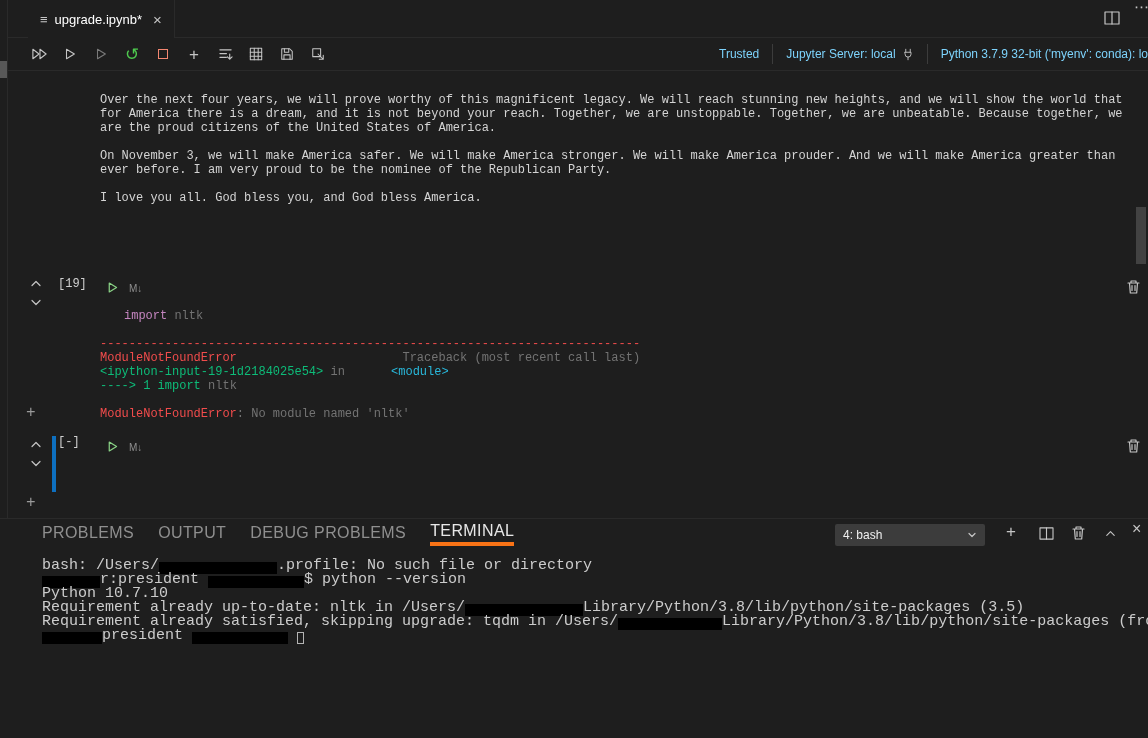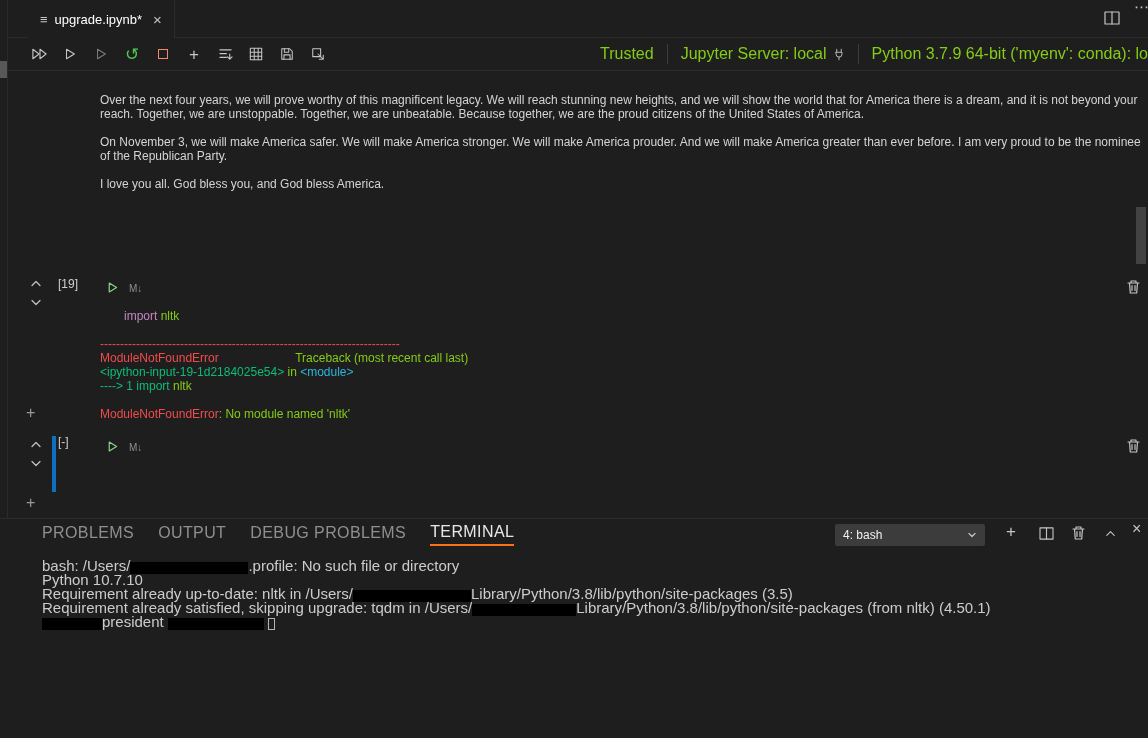--- a/index.html
+++ b/index.html
@@ -7,21 +7,21 @@
     --keyword_magenta:#c586c0; --run_green:#89d185; --restart_green:#4ec94e;
     --stop_red:#f48771; --redaction:#000000;
   }
   *{box-sizing:border-box;}
   html,body{margin:0;padding:0;}
   body{
     width:1148px;height:738px;position:relative;overflow:hidden;
     background:#1e1e1e;color:#cccccc;
     font-family:"Liberation Sans",sans-serif;
   }
-  .mono{font-family:Liberation Sans, sans-serif;}
+  .mono{font-family:Liberation Mono, monospace;}
   svg.icon{fill:none;stroke:#c5c5c5;stroke-width:1.2px;stroke-linejoin:round;stroke-linecap:round;display:block;}
 
   
   .left-rail{position:absolute;left:0;top:0;width:8px;height:738px;border-right:1px solid #2a2a2a;background:#1e1e1e;}
   .rail-indicator{position:absolute;left:0;top:61px;width:7px;height:17px;background:#585858;}
 
   
   .tabbar{position:absolute;left:8px;top:0;width:1140px;height:38px;background:#1e1e1e;border-bottom:1px solid #2a2a2a;}
   .tab{position:absolute;left:20px;top:0;height:38px;display:flex;align-items:center;gap:7px;padding:0 12px;background:#1e1e1e;border-right:1px solid #2a2a2a;cursor:pointer;}
   .tab-icon{font-size:13px;color:#c5c5c5;}
@@ -30,48 +30,48 @@
   .split-editor{position:absolute;left:1096px;top:11px;cursor:pointer;}
   .more-actions{position:absolute;left:1126px;top:-2px;font-size:15px;color:#c5c5c5;cursor:pointer;}
 
   
   .toolbar{position:absolute;left:8px;top:38px;width:1140px;height:33px;background:#1e1e1e;border-bottom:1px solid #2a2a2a;display:flex;align-items:center;overflow:hidden;}
   .tb-icons{display:flex;align-items:center;padding-left:22px;}
   .tb-btn{width:18px;height:18px;margin-right:13px;display:flex;align-items:center;justify-content:center;cursor:pointer;flex:0 0 auto;}
   .restart-glyph{font-size:17px;line-height:17px;color:var(--restart_green);}
   .stop-box{width:10px;height:10px;border:1.5px solid var(--stop_red);}
   .add-glyph{font-size:17px;color:#c5c5c5;line-height:17px;}
-  .tb-status{margin-left:auto;display:flex;align-items:center;height:100%;overflow:hidden;font-size:16px;color:#84cc16;white-space:nowrap;}
+  .tb-status{margin-left:auto;display:flex;align-items:center;height:100%;overflow:hidden;font-size:12px;color:#7dd3fc;white-space:nowrap;}
   .status-item{display:flex;align-items:center;gap:6px;padding:0 13px;cursor:pointer;flex:0 0 auto;}
   .status-item.python{padding-right:0;}
   .tb-sep{width:1px;height:20px;background:#3c3c3c;flex:0 0 auto;}
 
   
   .editor{position:absolute;left:0;top:71px;width:1148px;height:447px;overflow:hidden;}
   .nb-text{position:absolute;left:100px;top:22px;width:1046px;font-size:12px;line-height:14px;color:#d4d4d4;white-space:pre-wrap;}
   .para{margin:0 0 14px 0;}
   .collapse-btn{position:absolute;cursor:pointer;}
   .exec{position:absolute;font-size:12px;color:#d0d0d0;}
   .cell-run{position:absolute;cursor:pointer;}
   .cell-lang{position:absolute;font-size:10px;color:#8f8f8f;cursor:pointer;}
   .cell-trash{position:absolute;cursor:pointer;}
   .cell-code{position:absolute;font-size:12px;line-height:14px;white-space:pre;cursor:text;}
   .err-out{position:absolute;font-size:12px;line-height:14px;white-space:pre;}
   .err-line{height:14px;}
-  .kw{color:var(--keyword_magenta);} .pl{color:#84cc16;} .err{color:var(--error_red);}
-  .grn{color:var(--ansi_green);} .cyn{color:var(--ansi_cyan);}
+  .kw{color:var(--keyword_magenta);} .pl{color:#737373;} .err{color:var(--error_red);}
+  .grn{color:var(--ansi_green);} .cyn{color:var(--ansi_cyan);margin-left:39px;}
   .sel-bar{position:absolute;left:52px;top:365px;width:4px;height:56px;background:var(--accent);}
   .add-cell{position:absolute;font-size:16px;line-height:16px;color:#9a9a9a;cursor:pointer;}
   .scroll-thumb{position:absolute;left:1136px;top:136px;width:10px;height:57px;background:#424242;cursor:grab;}
 
   
   .panel{position:absolute;left:0;top:518px;width:1148px;height:220px;background:#1e1e1e;border-top:1px solid #2a2a2a;}
   .panel-tabs{position:absolute;left:42px;top:0;height:28px;display:flex;gap:24px;}
   .panel-tab{display:flex;align-items:center;height:27px;font-size:16px;letter-spacing:.4px;color:#8f8f8f;cursor:pointer;}
-  .panel-tab.active{color:#e7e7e7;border-bottom:2px solid #f97316;}
+  .panel-tab.active{color:#e7e7e7;border-bottom:4px solid #f97316;}
   .term-dropdown{position:absolute;left:835px;top:5px;width:150px;height:22px;background:#3c3c3c;border-radius:2px;display:flex;align-items:center;justify-content:space-between;padding:0 8px;font-size:12px;color:#f0f0f0;cursor:pointer;}
   .panel-btn{position:absolute;cursor:pointer;}
   .panel-plus{left:1006px;top:4px;font-size:17px;color:#c5c5c5;line-height:17px;}
   .panel-split{left:1039px;top:8px;}
   .panel-trash{left:1072px;top:7px;}
   .panel-chevup{left:1104px;top:8px;}
   .panel-close{left:1132px;top:2px;font-size:16px;color:#c5c5c5;line-height:16px;}
   .terminal{position:absolute;left:42px;top:40px;width:1100px;font-size:15px;line-height:14px;color:#cccccc;cursor:text;}
   .term-line{white-space:pre;height:14px;}
   .redact{display:inline-block;height:12px;background:var(--redaction);vertical-align:text-bottom;}
@@ -156,21 +156,21 @@
     <div class="tb-sep"></div>
     <div class="status-item">
       <span>Jupyter Server: local</span>
       <svg class="icon" width="12" height="13" viewBox="0 0 16 16">
           <path d="M5 1v4M11 1v4"></path>
           <path d="M4 5h8v2.5a4 4 0 0 1-8 0z"></path>
           <path d="M8 11.5V15"></path>
         </svg>
     </div>
     <div class="tb-sep"></div>
-    <div class="status-item python">Python 3.7.9 64-bit ('myenv': conda): lo</div>
+    <div class="status-item python">Python 3.7.9 32-bit ('myenv': conda): lo</div>
   </div>
 </div>
 
 <div class="editor">
   <div class="nb-text mono"><div class="para">Over the next four years, we will prove worthy of this magnificent legacy. We will reach stunning new heights, and we will show the world that for America there is a dream, and it is not beyond your reach. Together, we are unstoppable. Together, we are unbeatable. Because together, we are the proud citizens of the United States of America.</div><div class="para">On November 3, we will make America safer. We will make America stronger. We will make America prouder. And we will make America greater than ever before. I am very proud to be the nominee of the Republican Party.</div><div class="para">I love you all. God bless you, and God bless America.</div></div>
 
   <div class="collapse-btn" style="left:30px;top:207px">
     <svg class="icon" width="12" height="12" viewBox="0 0 12 12">
         <path d="M2 7.5 L6 3.5 L10 7.5"></path>
       </svg>
@@ -251,18 +251,19 @@
       </svg>
   </div>
   <div class="panel-btn panel-chevup">
     <svg class="icon" width="13" height="13" viewBox="0 0 14 14">
         <path d="M3 9l4-4 4 4"></path>
       </svg>
   </div>
   <div class="panel-btn panel-close">×</div>
   <div class="terminal mono">
       <div class="term-line"><span>bash: /Users/</span><span class="redact" style="width: 118px;"></span><span>.profile: No such file or directory</span></div>
+      <div class="term-line"><span class="redact" style="width: 58px;"></span><span>r:president </span><span class="redact" style="width: 96px;"></span><span>$ python --version</span></div>
       <div class="term-line"><span>Python 10.7.10</span></div>
       <div class="term-line"><span>Requirement already up-to-date: nltk in /Users/</span><span class="redact" style="width: 118px;"></span><span>Library/Python/3.8/lib/python/site-packages (3.5)</span></div>
       <div class="term-line"><span>Requirement already satisfied, skipping upgrade: tqdm in /Users/</span><span class="redact" style="width: 104px;"></span><span>Library/Python/3.8/lib/python/site-packages (from nltk) (4.50.1)</span></div>
       <div class="term-line"><span class="redact" style="width: 60px;"></span><span>president </span><span class="redact" style="width: 96px;"></span><span> </span><span class="cursor"></span></div>
     </div>
 </div>
 
 </body></html>

